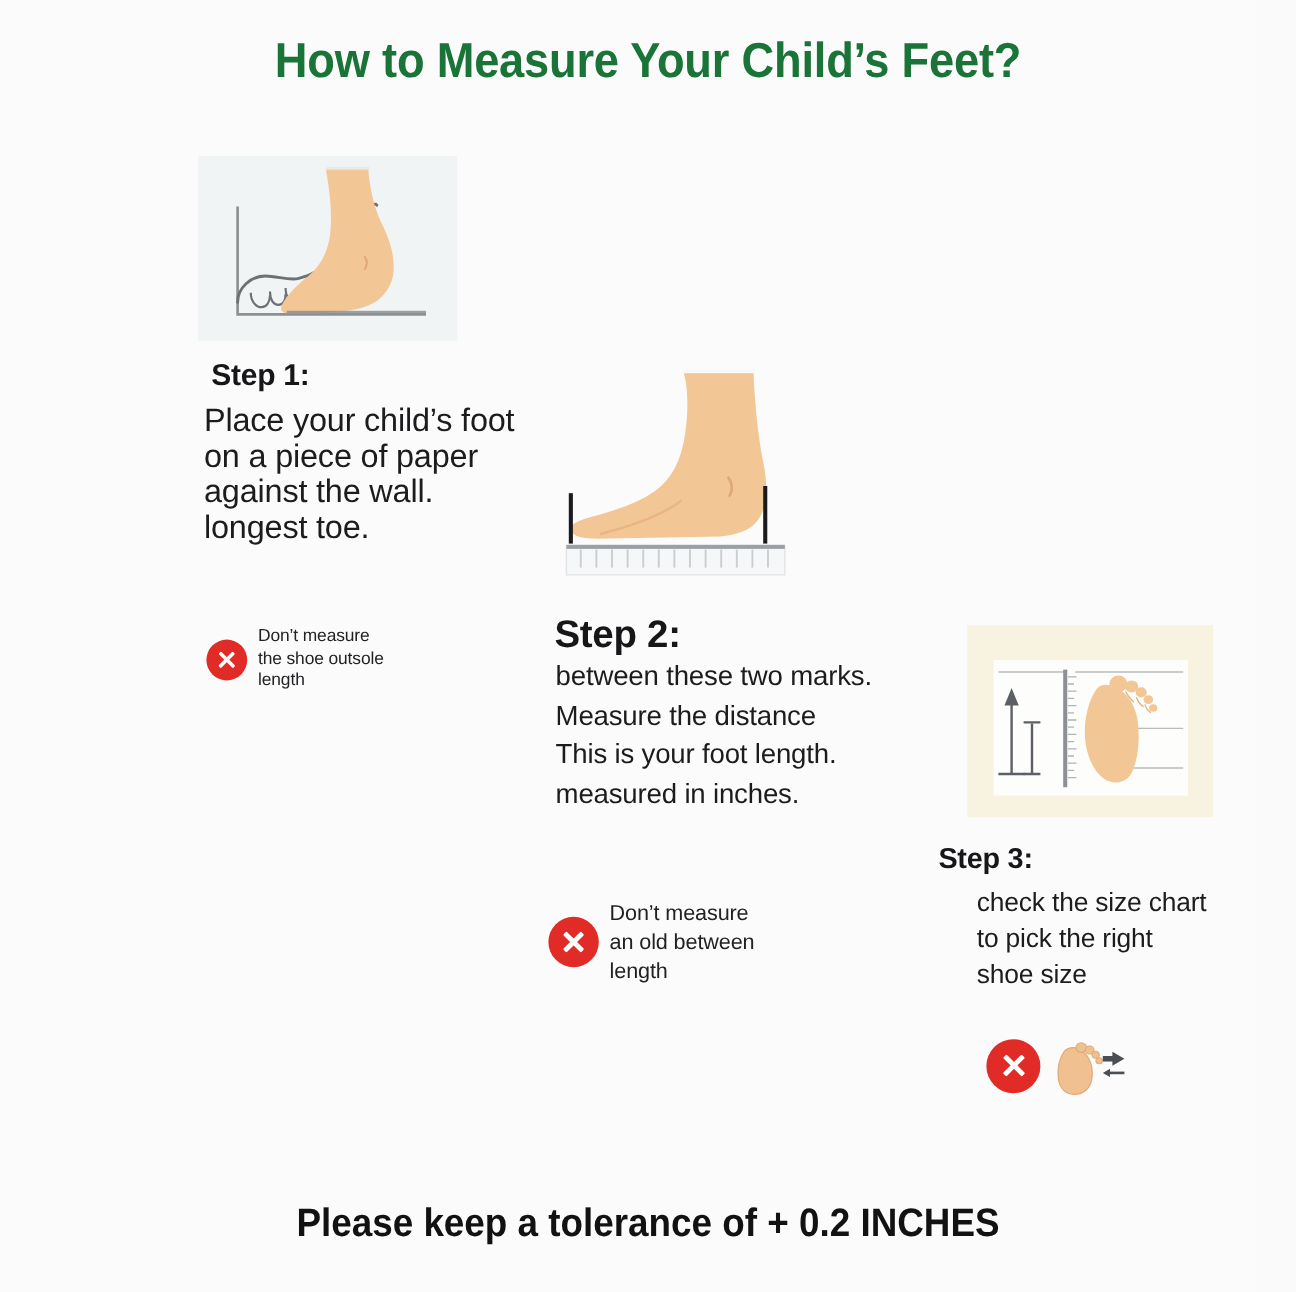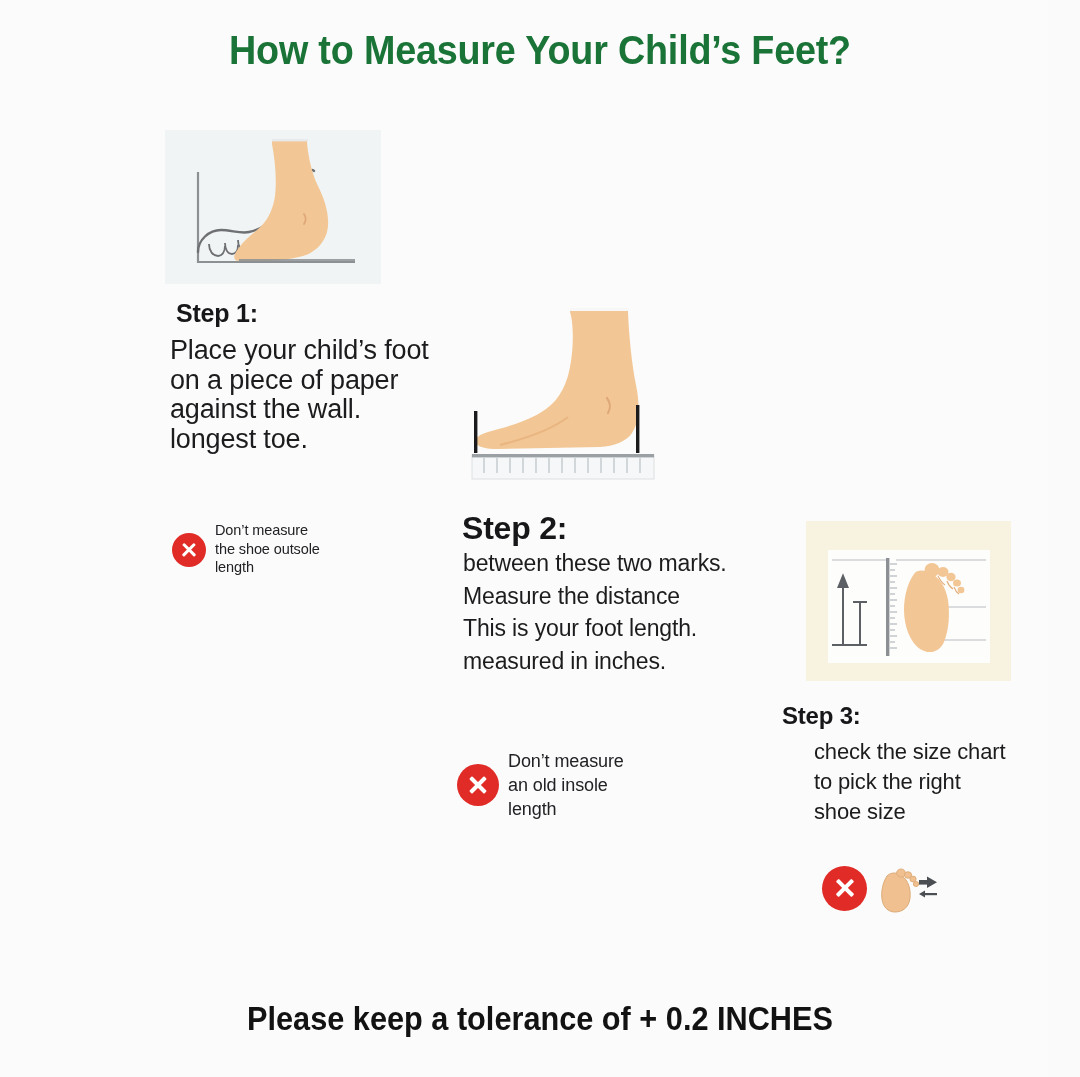--- a/index.html
+++ b/index.html
@@ -253,21 +253,21 @@
     <p>measured in inches.</p>
   </div>
 
   <div class="warn" style="left:457px; top:748px;">
     <div class="warn-circle" style="width:42px;height:42px;margin-top:1px;">
       <span class="bar" style="width:21px;height:4px;transform:translate(-50%,-50%) rotate(45deg);"></span>
       <span class="bar" style="width:21px;height:4px;transform:translate(-50%,-50%) rotate(-45deg);"></span>
     </div>
     <div class="warn-text" style="font-size:18px;line-height:24px;margin-top:1px;">
       <p>Don’t measure</p>
-      <p>an old insole</p>
+      <p>an old between</p>
       <p>length</p>
     </div>
   </div>
 
   <div class="panel3">
     <div class="panel3-inner">
       <svg width="162" height="113" viewBox="0 0 162 113" xmlns="http://www.w3.org/2000/svg">
 
         <line x1="4" y1="10" x2="60" y2="10" stroke="#b9bcbf" stroke-width="1.2"></line>
         <line x1="68" y1="10" x2="158" y2="10" stroke="#b9bcbf" stroke-width="1.2"></line>

